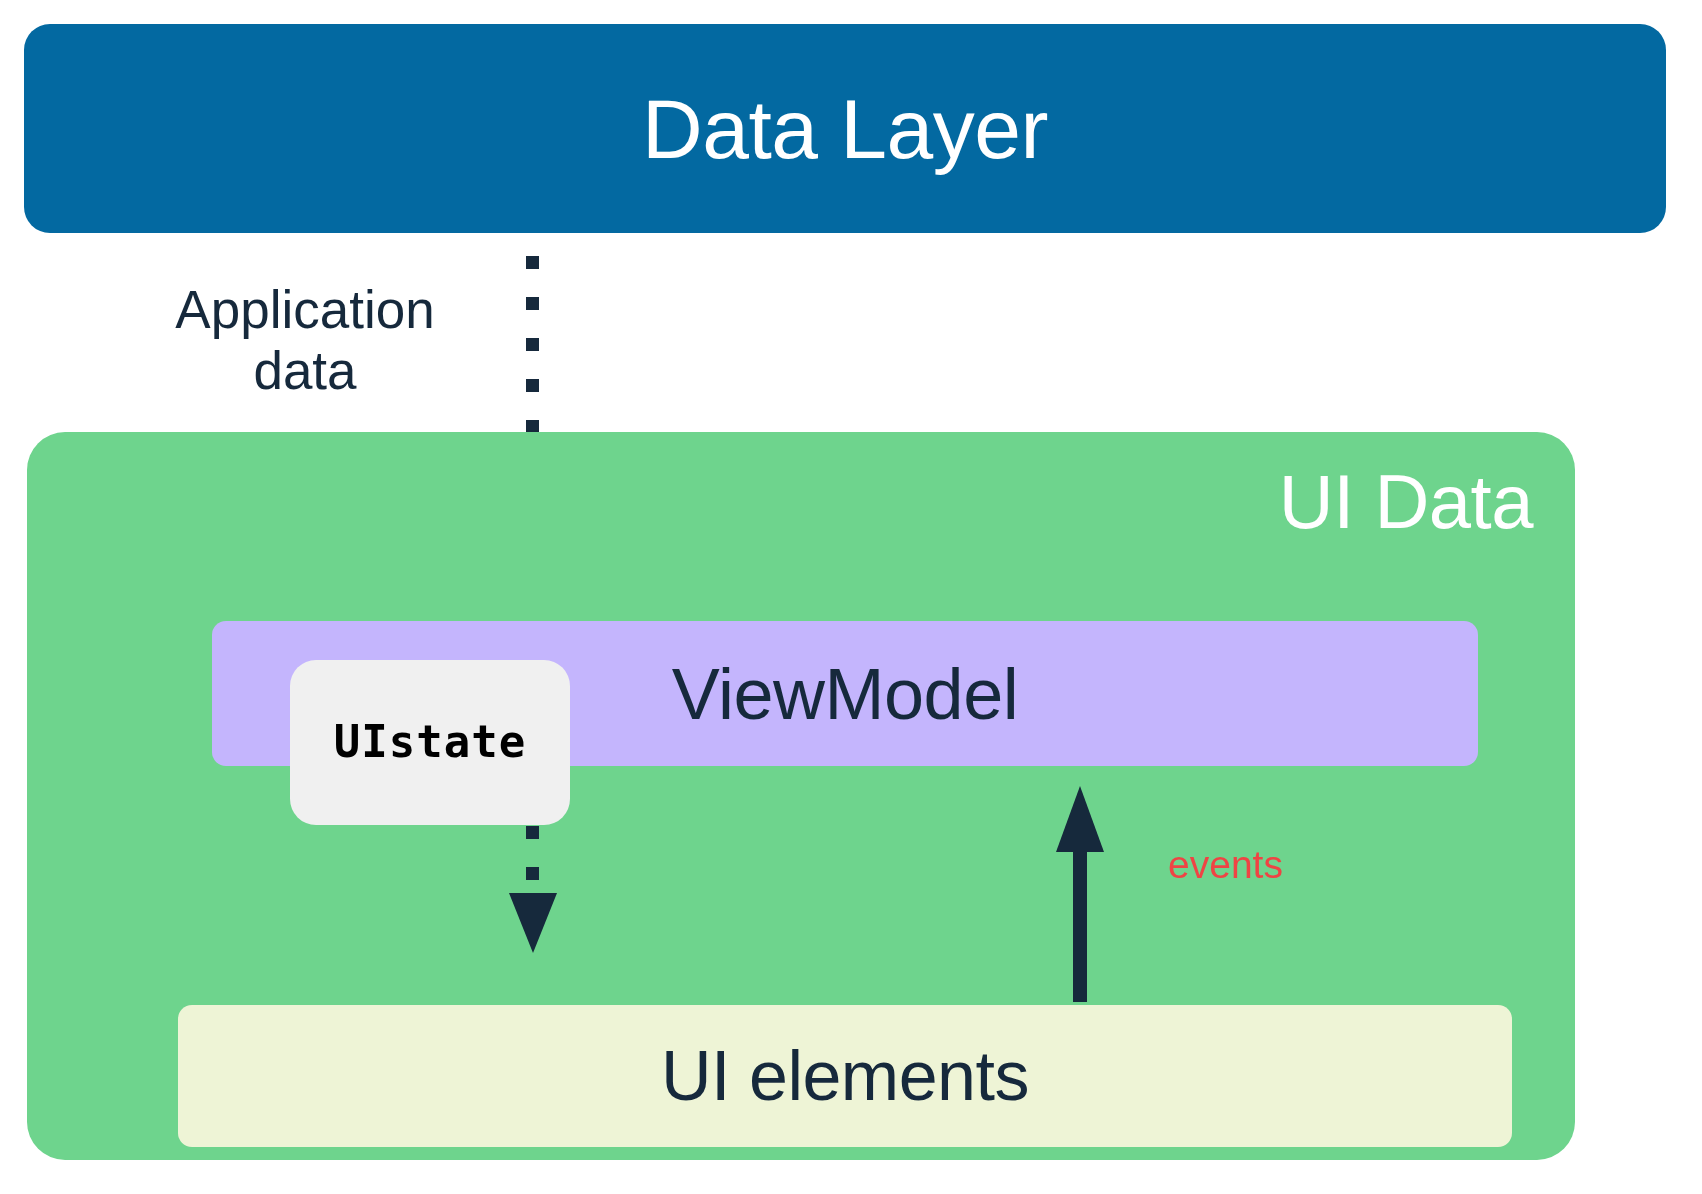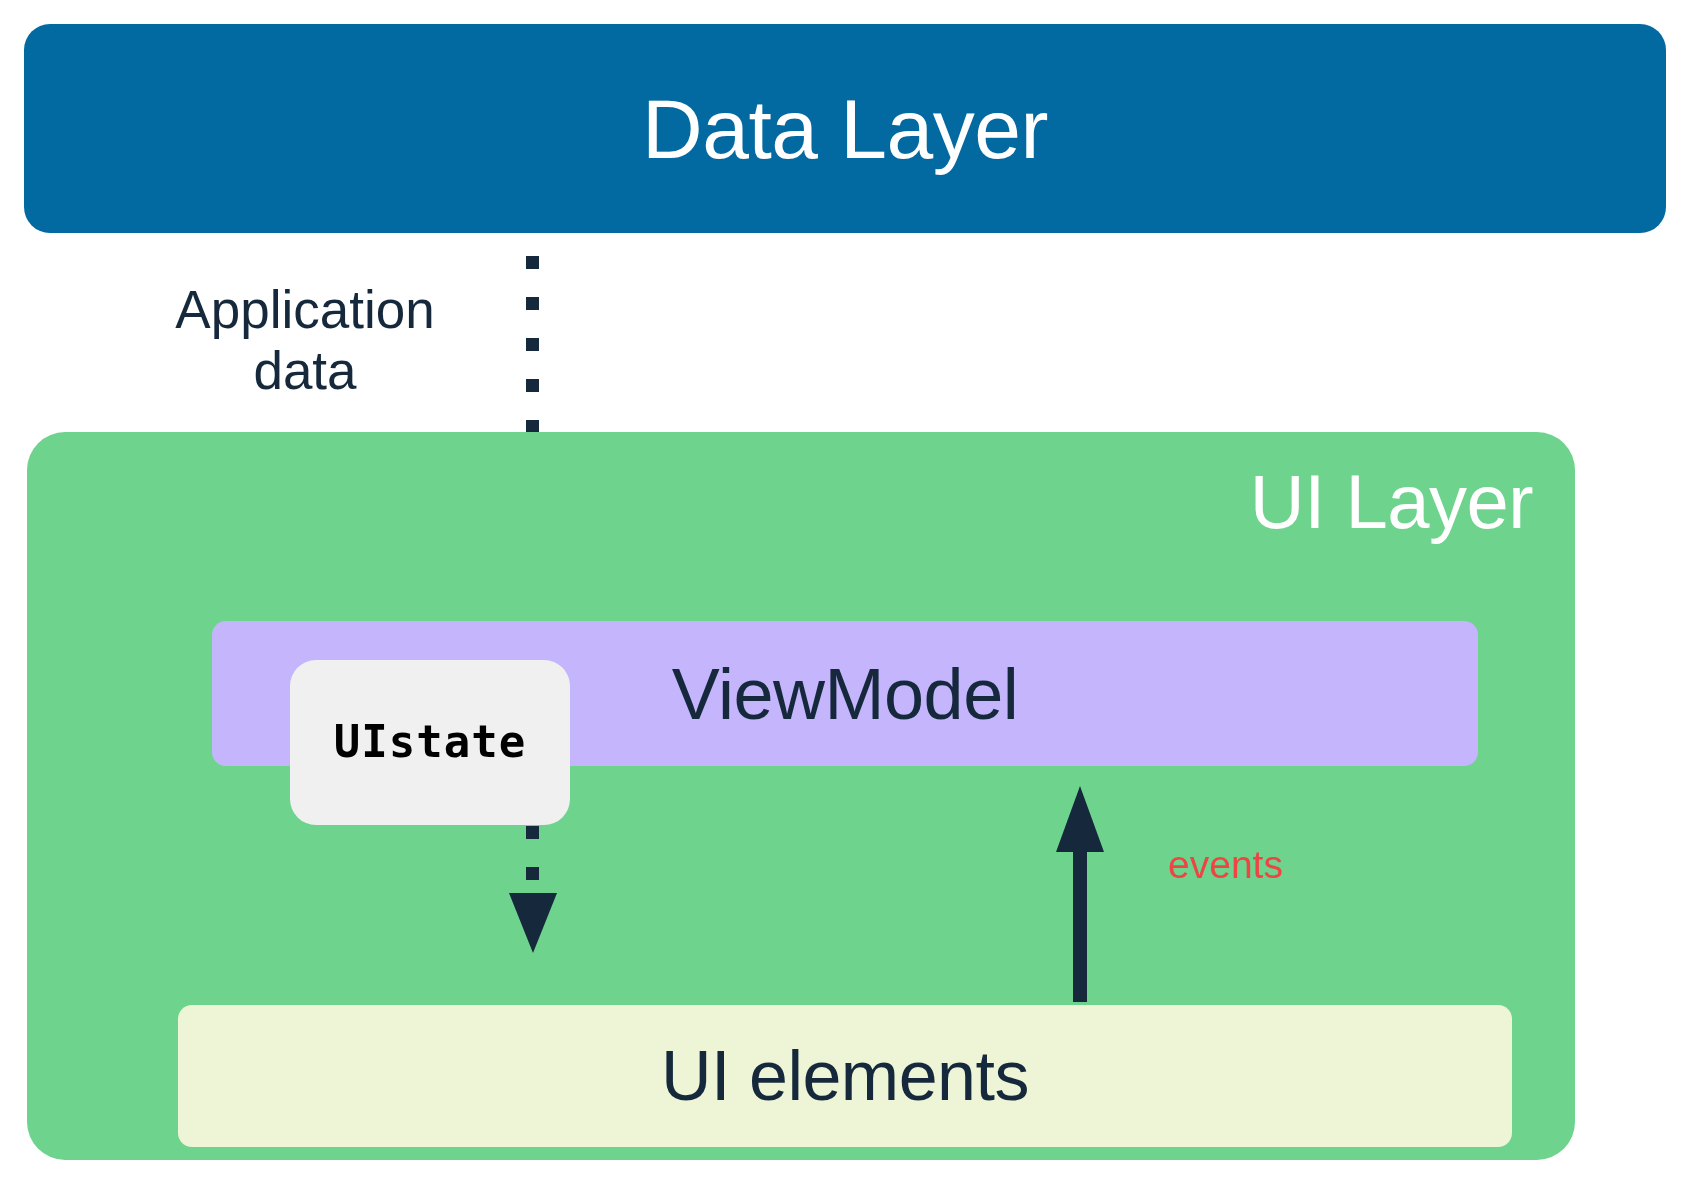--- a/index.html
+++ b/index.html
@@ -225,21 +225,21 @@
 
   <div class="app-data-label">
     <div>Application</div>
     <div>data</div>
   </div>
 
   <div class="dotted-seg" id="dotted-upper"></div>
   <div class="arrow-down" id="arrow-data-to-vm"></div>
 
   <div class="ui-layer-box">
-    <div class="ui-layer-title">UI Layer</div>
+    <div class="ui-layer-title">UI Data</div>
   </div>
 
   <div class="viewmodel-box">
     <div class="viewmodel-title">ViewModel</div>
   </div>
 
   <div class="ui-state-box">
     <div class="ui-state-line">UI</div>
     <div class="ui-state-line">state</div>
   </div>

